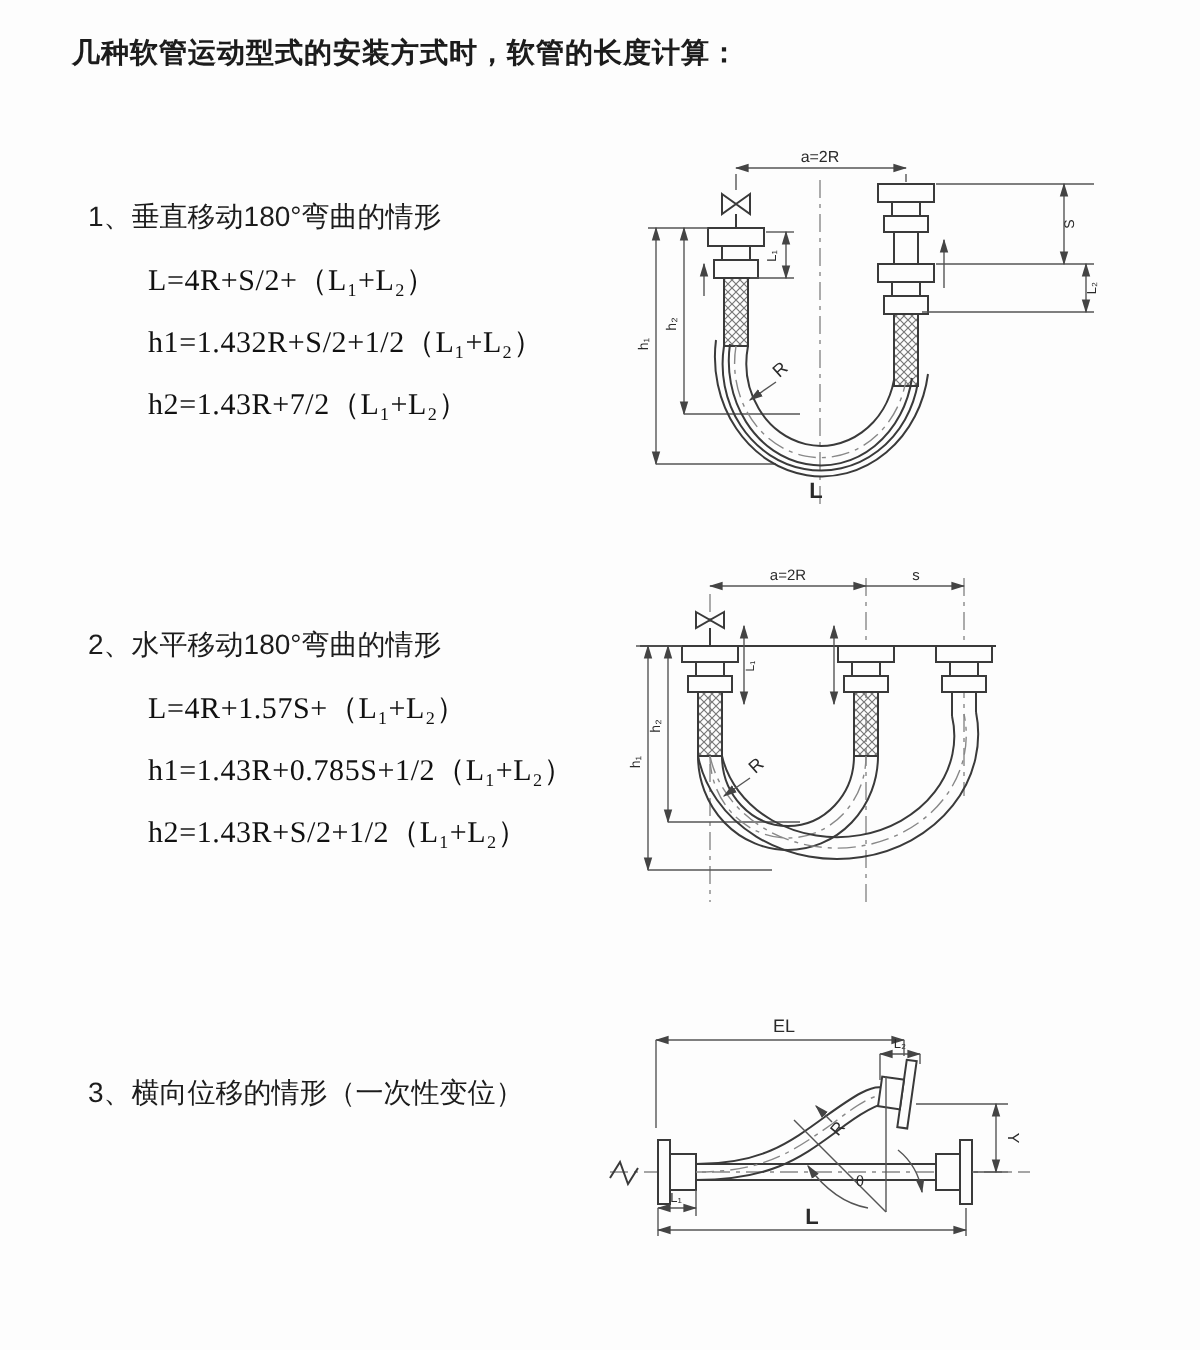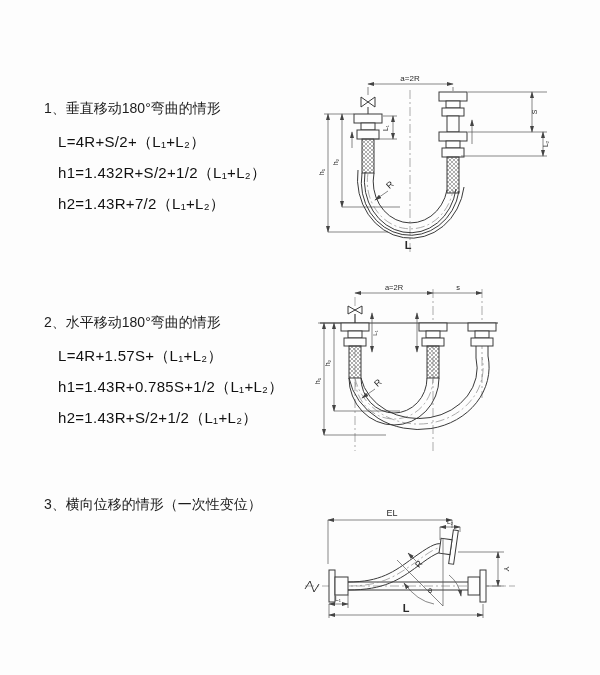--- a/index.html
+++ b/index.html
@@ -2,23 +2,23 @@
 <html><head>
 <meta charset="utf-8">
 <style>
   html,body{margin:0;padding:0;background:#ffffff;}
   .page{
     position:relative;width:600px;height:675px;background:#fdfdfd;overflow:hidden;
     font-family:"Liberation Sans","DejaVu Sans",sans-serif;color:#1c1c1c;
   }
   .title{position:absolute;left:36px;top:18px;font-size:14px;font-weight:700;letter-spacing:.5px;white-space:nowrap;}
   .section{position:absolute;left:44px;}
-  .sec1{top:100px;} .sec2{top:314px;} .sec3{top:496px;}
+  .sec1{top:100px;} .sec2{top:314px;} .sec3{top:538px;}
   .heading{font-size:14px;font-weight:400;margin:0;white-space:nowrap;}
-  .formulas{margin:8px 0 0 14px;}
+  .formulas{margin:8px 0 0 30px;font-family:Liberation Serif, serif;}
   .formula{font-size:15px;line-height:31px;letter-spacing:.3px;white-space:nowrap;color:#111;}
   svg.diagram{position:absolute;}
   .d1{left:318px;top:72px;} .d2{left:308px;top:283px;} .d3{left:300px;top:502px;}
   .ol{stroke:#3a3a3a;stroke-width:1;fill:none;}
   .fl{stroke:#3a3a3a;stroke-width:1;fill:#fdfdfd;}
   .dl{stroke:#555;stroke-width:.7;fill:none;}
   .cl{stroke:#888;stroke-width:.7;fill:none;stroke-dasharray:9 3 2 3;}
   .tx{fill:#2a2a2a;font-family:"Liberation Sans","DejaVu Sans",sans-serif;}
 </style>
 </head>
@@ -33,20 +33,21 @@
       </pattern>
       <marker id="ae" viewBox="0 0 10 6" refX="9" refY="3" markerWidth="10" markerHeight="7" orient="auto">
         <path d="M0,0 L10,3 L0,6 Z" fill="#444"></path>
       </marker>
       <marker id="as" viewBox="0 0 10 6" refX="1" refY="3" markerWidth="10" markerHeight="7" orient="auto">
         <path d="M10,0 L0,3 L10,6 Z" fill="#444"></path>
       </marker>
     </defs>
   </svg>
 
+  <div class="title">几种软管运动型式的安装方式时，软管的长度计算：</div>
 
   <div class="section sec1">
     <p class="heading">1、垂直移动180°弯曲的情形</p>
     <div class="formulas">
       <div class="formula">L=4R+S/2+（L₁+L₂）</div>
       <div class="formula">h1=1.432R+S/2+1/2（L₁+L₂）</div>
       <div class="formula">h2=1.43R+7/2（L₁+L₂）</div>
     </div>
   </div>
 

